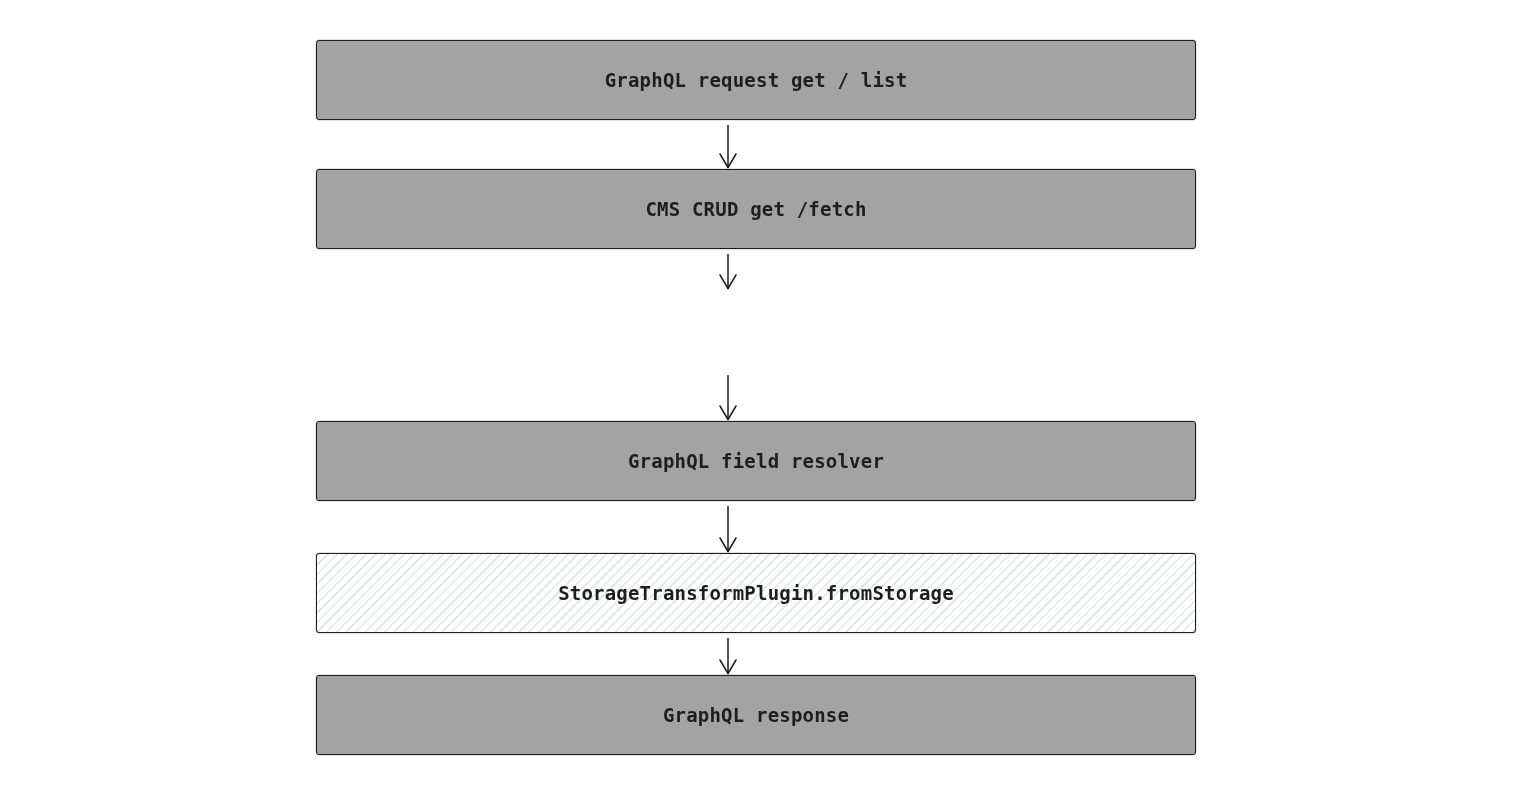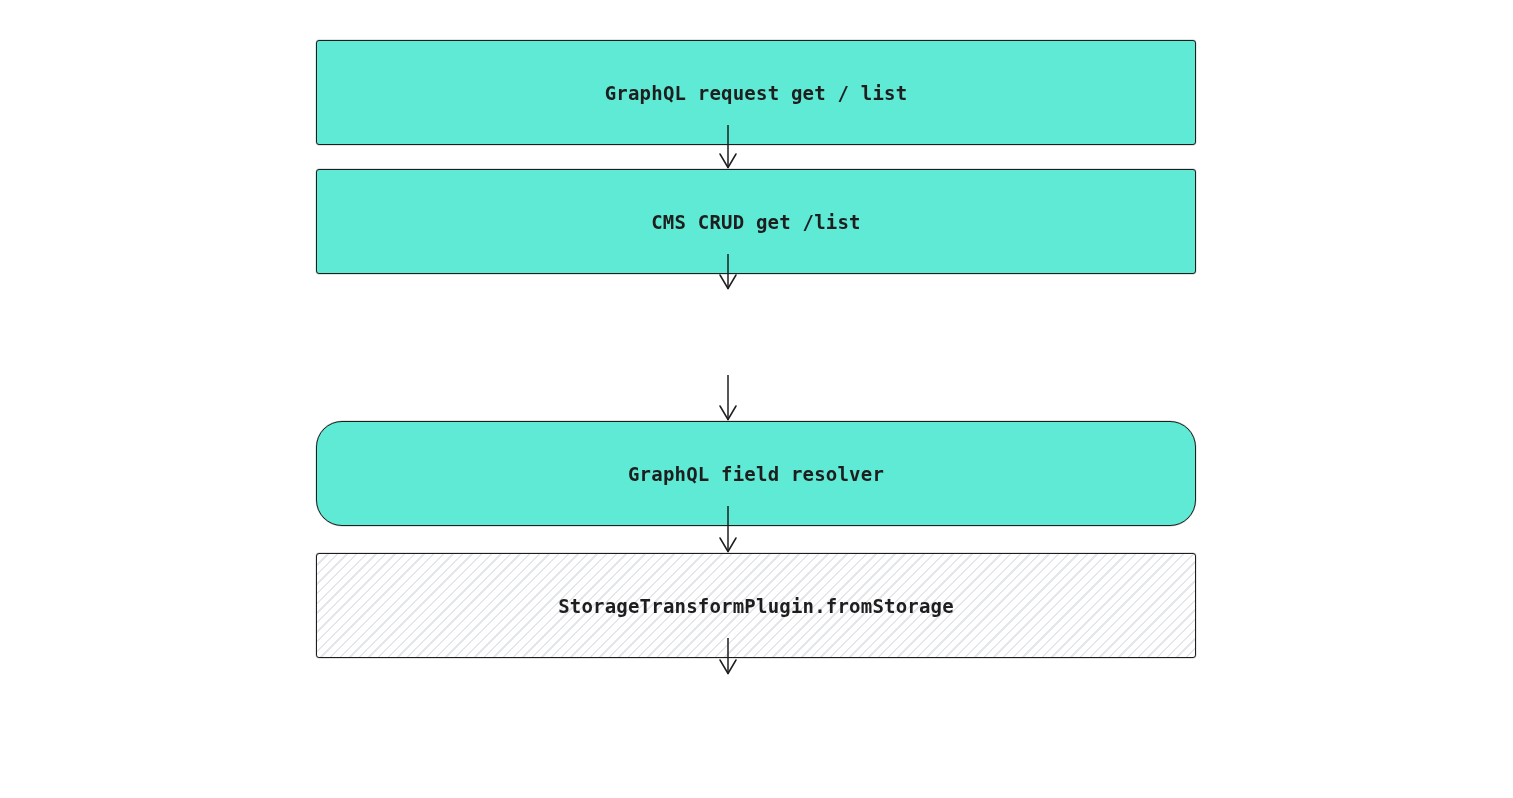--- a/index.html
+++ b/index.html
@@ -12,38 +12,38 @@
     width: 1513px;
     height: 798px;
     background: #ffffff;
     overflow: hidden;
     font-family: "DejaVu Sans Mono", "Liberation Mono", monospace;
   }
   .node {
     position: absolute;
     left: 316px;
     width: 880px;
-    height: 105px;
+    height: 80px;
     box-sizing: border-box;
     border: 1.8px solid #1e1e1e;
     border-radius: 3px;
-    background: #5eead4;
+    background: #a3a3a3;
     display: flex;
     align-items: center;
     justify-content: center;
     font-size: 19px;
     font-weight: 600;
     color: #1e1e1e;
     letter-spacing: 0.2px;
     box-shadow: 0 0 0 0.4px rgba(30,30,30,0.25);
   }
   .node-1 { top: 40px; }
   .node-2 { top: 169px; }
   .node-3 { top: 290px; }
-  .node-4 { top: 421px; border-radius: 26px; }
+  .node-4 { top: 421px; }
   .node-5 { top: 553px; }
   .node-6 { top: 675px; }
   .node.hatched {
     background-image: repeating-linear-gradient(
       135deg,
       #e3e6eb 0px,
       #e3e6eb 1.7px,
       #ffffff 1.7px,
       #ffffff 6.8px
     );
@@ -78,21 +78,21 @@
   </div>
 
   <div class="arrow arrow-1">
     <svg viewBox="0 0 26 44" preserveAspectRatio="none">
       <line x1="13" y1="0" x2="13" y2="42.5"></line>
       <polyline points="5,29 13,42.5 21,29"></polyline>
     </svg>
   </div>
 
   <div class="node node-2">
-    <span>CMS CRUD get /list</span>
+    <span>CMS CRUD get /fetch</span>
   </div>
 
   <div class="arrow arrow-2">
     <svg viewBox="0 0 26 36" preserveAspectRatio="none">
       <line x1="13" y1="0" x2="13" y2="34.5"></line>
       <polyline points="5,21 13,34.5 21,21"></polyline>
     </svg>
   </div>
 
 
@@ -118,14 +118,17 @@
     <span>StorageTransformPlugin.fromStorage</span>
   </div>
 
   <div class="arrow arrow-5">
     <svg viewBox="0 0 26 37" preserveAspectRatio="none">
       <line x1="13" y1="0" x2="13" y2="35.5"></line>
       <polyline points="5,22 13,35.5 21,22"></polyline>
     </svg>
   </div>
 
+  <div class="node node-6">
+    <span>GraphQL response</span>
+  </div>
 
 </div>
 
 </body></html>

